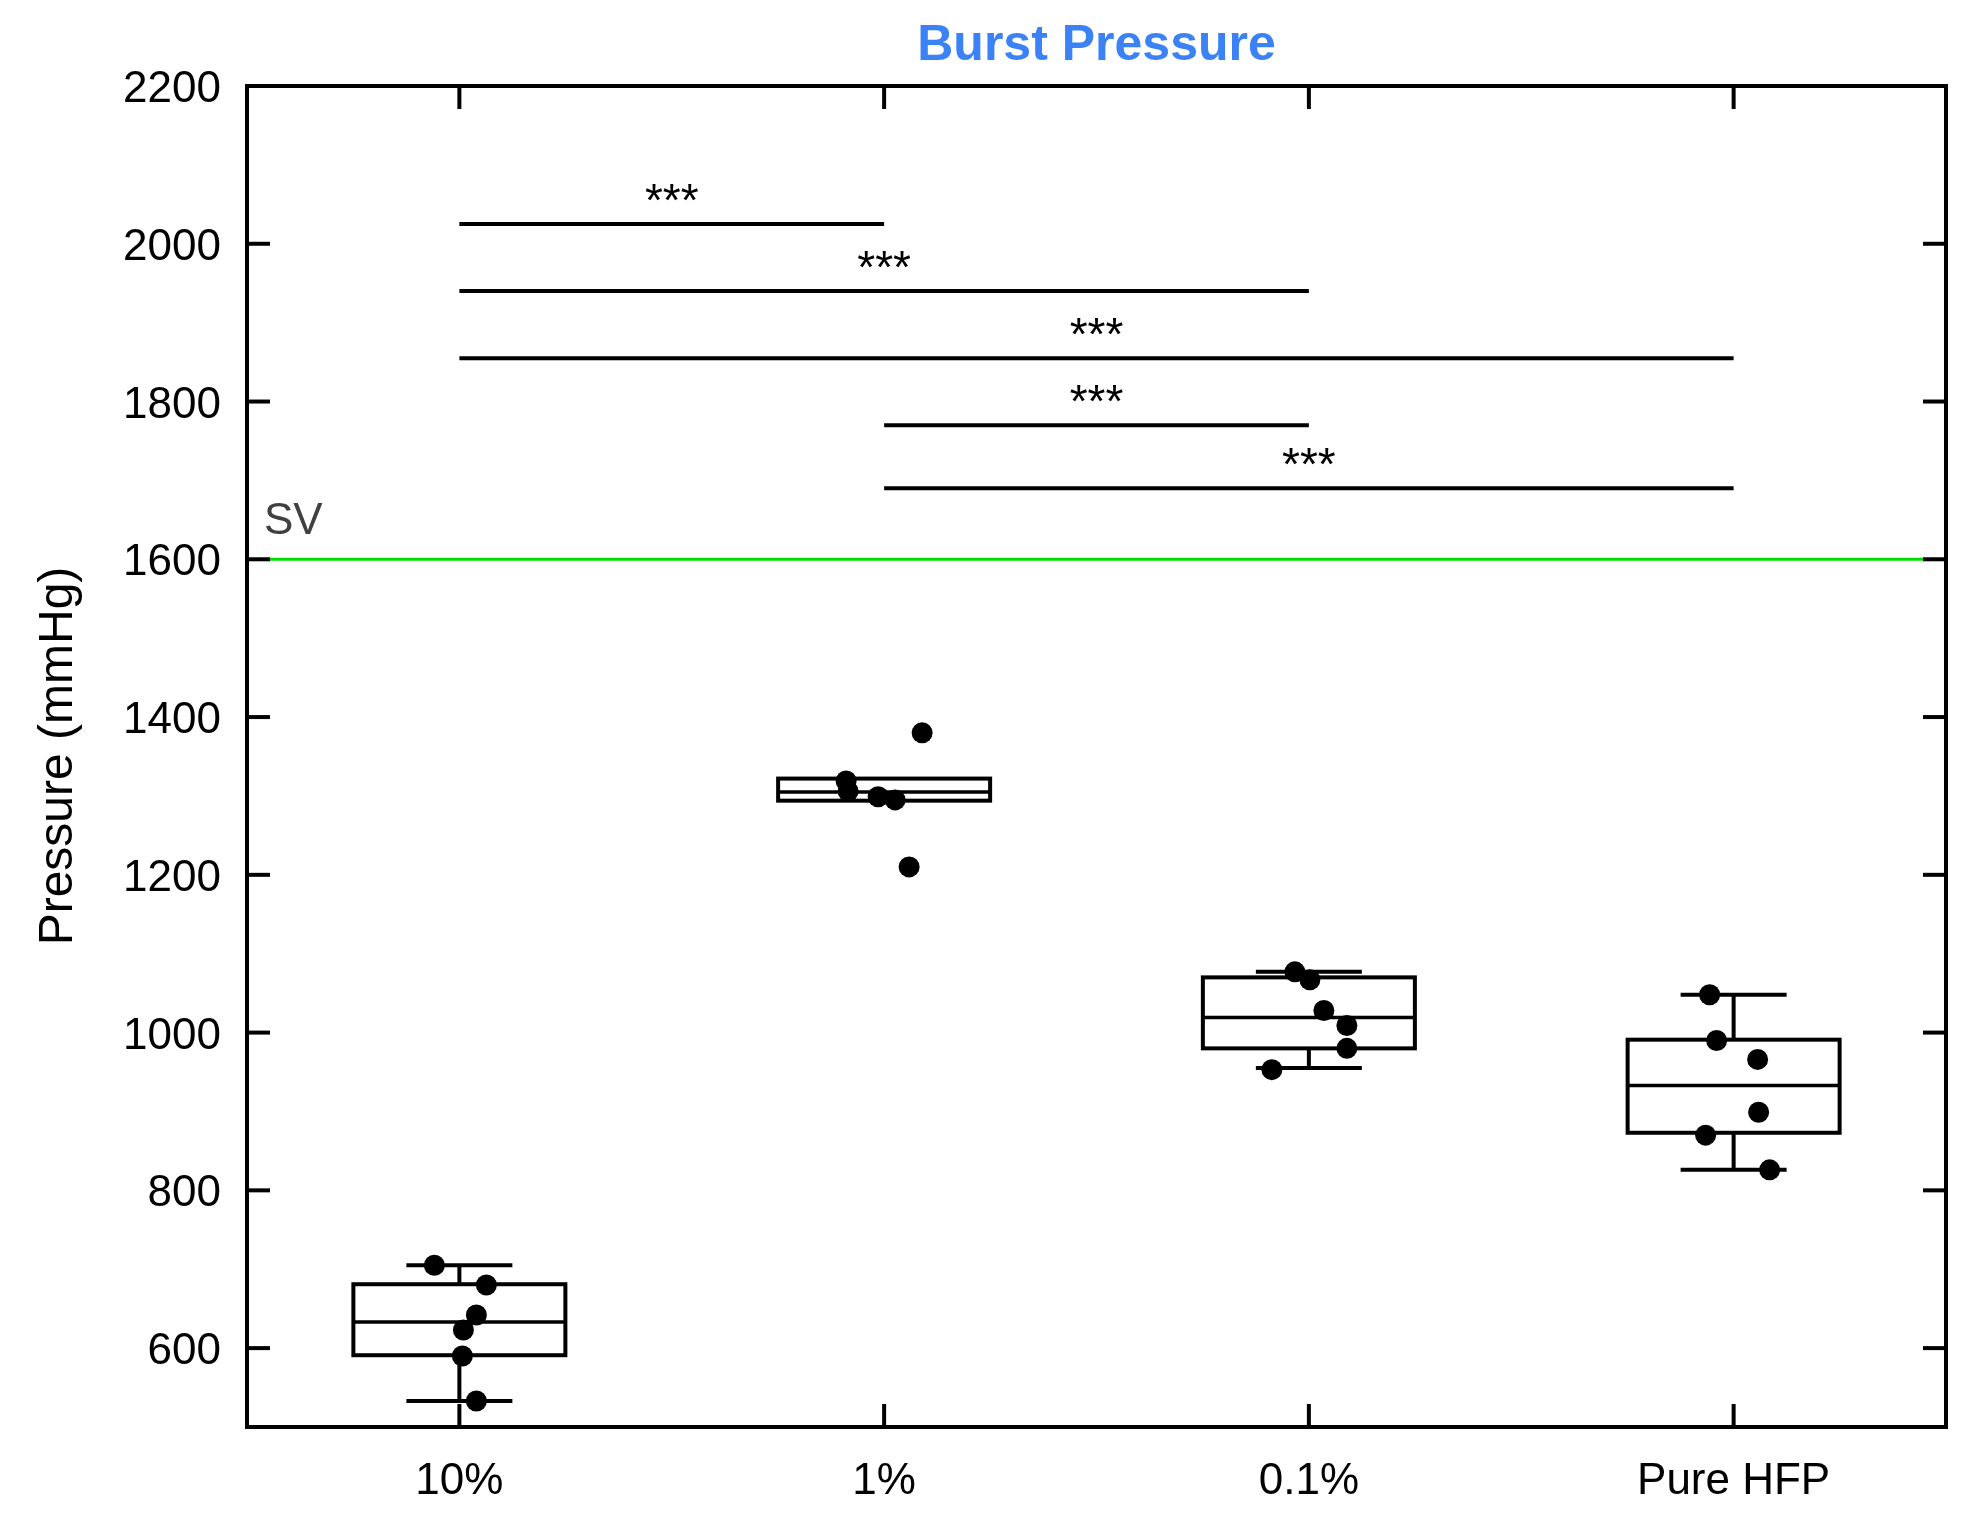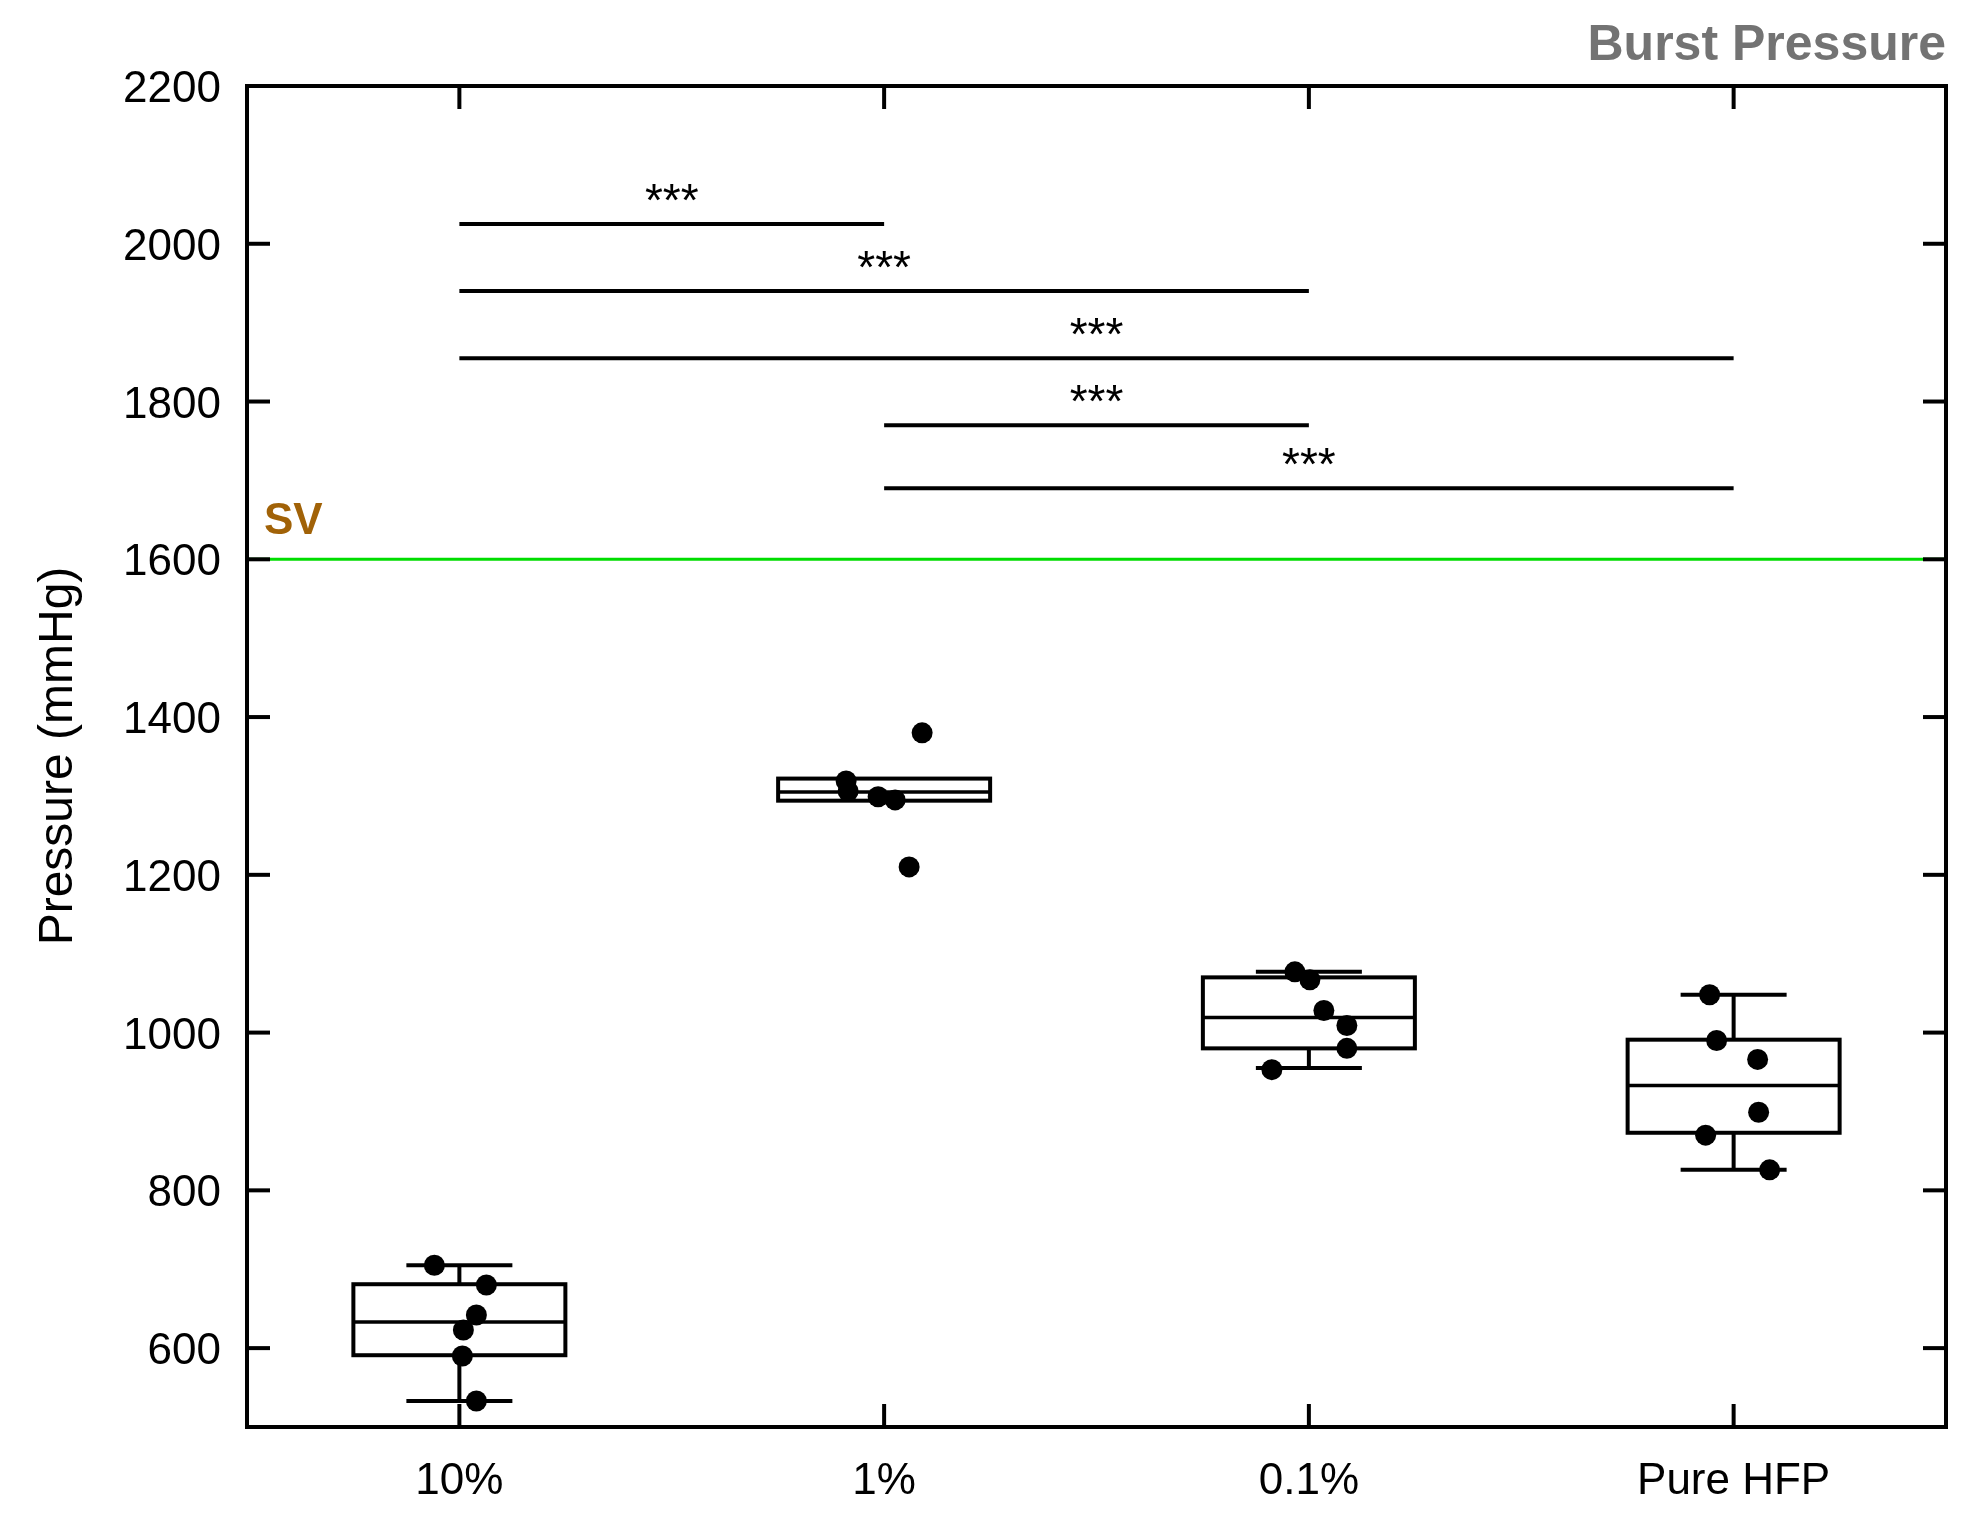--- a/index.html
+++ b/index.html
@@ -9,22 +9,22 @@
     height: 1528px;
     background: #ffffff;
     font-family: "Liberation Sans", "DejaVu Sans", sans-serif;
     overflow: hidden;
   }
   #chart-svg { position: absolute; left: 0; top: 0; }
   #chart-svg text { font-family: "Liberation Sans", "DejaVu Sans", sans-serif; fill: #000; }
   .fig-title {
     position: absolute;
     left: 247px; top: 14px; width: 1699px;
-    text-align: right;
-    font-size: 50px; font-weight: bold; color: #737373;
+    text-align: center;
+    font-size: 50px; font-weight: bold; color: #3b82f6;
     white-space: nowrap;
   }
   .y-label {
     position: absolute;
     left: 55px; top: 756px;
     transform: translate(-50%, -50%) rotate(-90deg);
     font-size: 48px; color: #000;
     white-space: nowrap;
   }
   .sv-label {
@@ -33,21 +33,21 @@
     font-size: 44px;
     white-space: nowrap;
   }
 </style>
 </head>
 <body>
 
 <div id="figure">
   <div class="fig-title">Burst Pressure</div>
   <div class="y-label">Pressure (mmHg)</div>
-  <div class="sv-label" style="color: #a16207; font-weight: bold;">SV</div>
+  <div class="sv-label" style="color: #404040;">SV</div>
   <svg id="chart-svg" width="1986" height="1528">
       <line x1="247" y1="559.2941176470588" x2="1946" y2="559.2941176470588" stroke="#00dd00" stroke-width="3"></line>
       <line x1="459.375" y1="224.0441176470588" x2="884.125" y2="224.0441176470588" stroke="#000" stroke-width="4"></line>
       <text x="671.75" y="216.0441176470588" font-size="46" text-anchor="middle">***</text>
       <line x1="459.375" y1="291.09411764705885" x2="1308.875" y2="291.09411764705885" stroke="#000" stroke-width="4"></line>
       <text x="884.125" y="283.09411764705885" font-size="46" text-anchor="middle">***</text>
       <line x1="459.375" y1="358.1441176470588" x2="1733.625" y2="358.1441176470588" stroke="#000" stroke-width="4"></line>
       <text x="1096.5" y="350.1441176470588" font-size="46" text-anchor="middle">***</text>
       <line x1="884.125" y1="425.1941176470588" x2="1308.875" y2="425.1941176470588" stroke="#000" stroke-width="4"></line>
       <text x="1096.5" y="417.1941176470588" font-size="46" text-anchor="middle">***</text>

